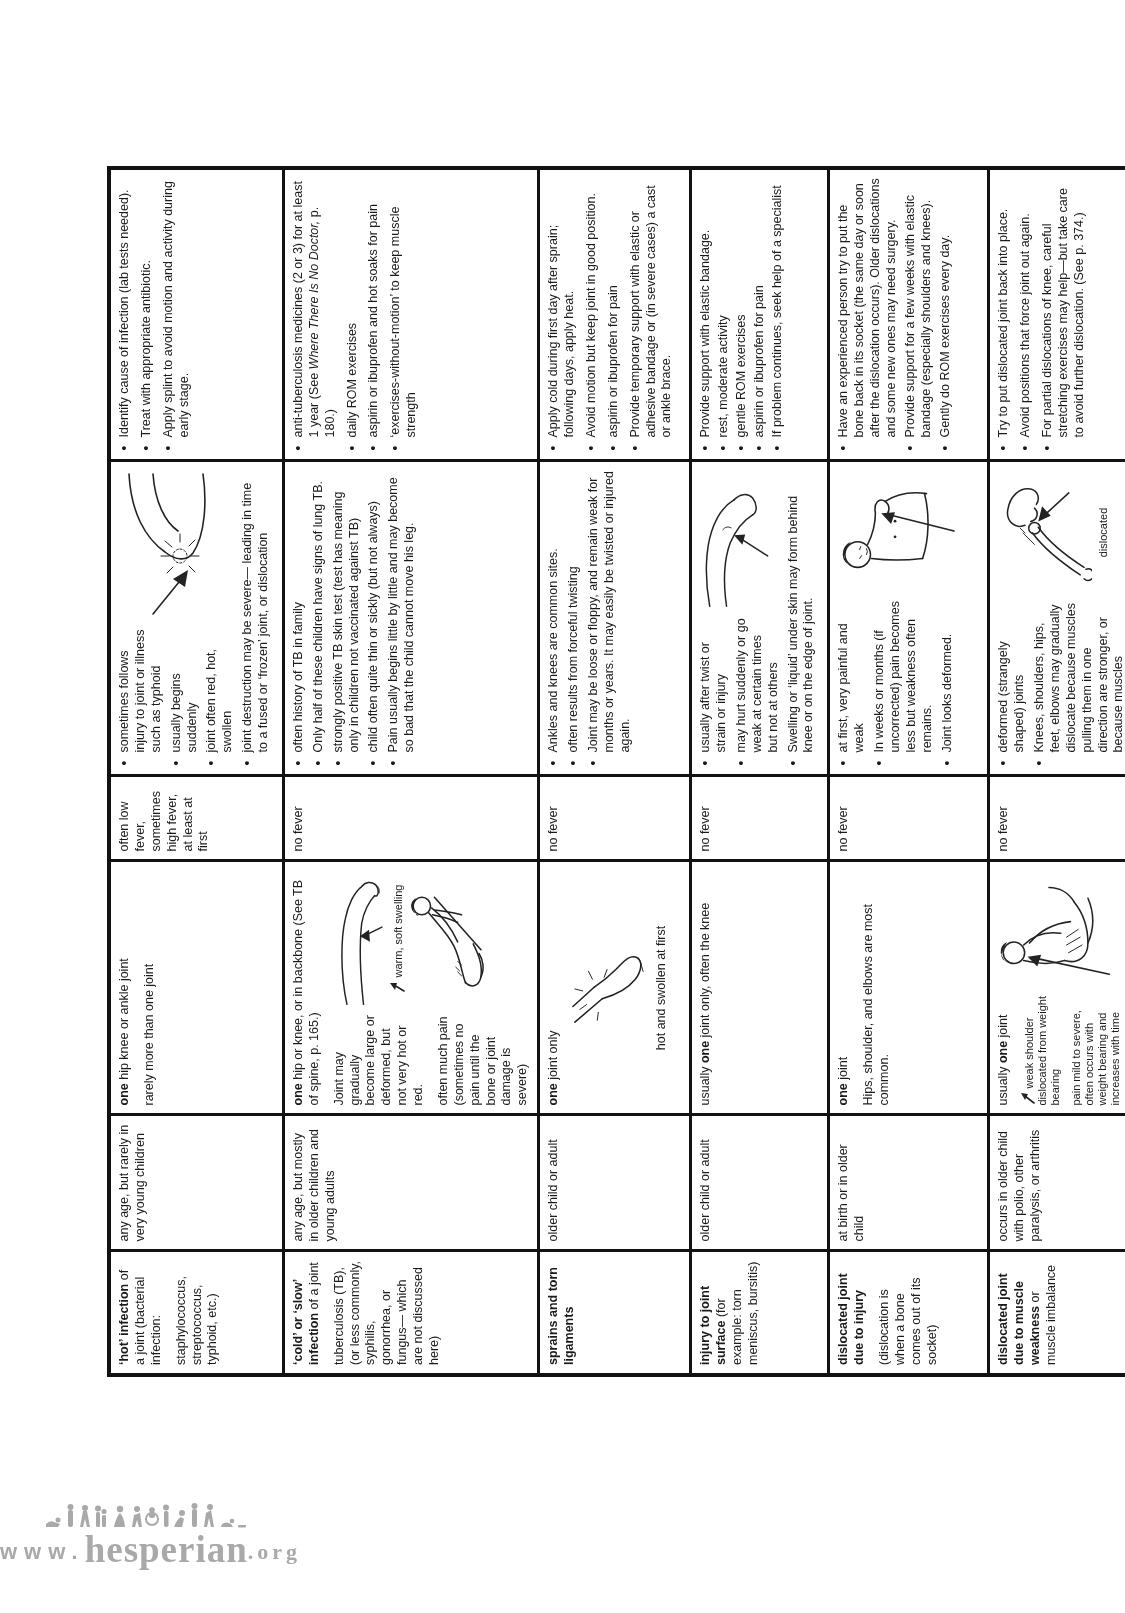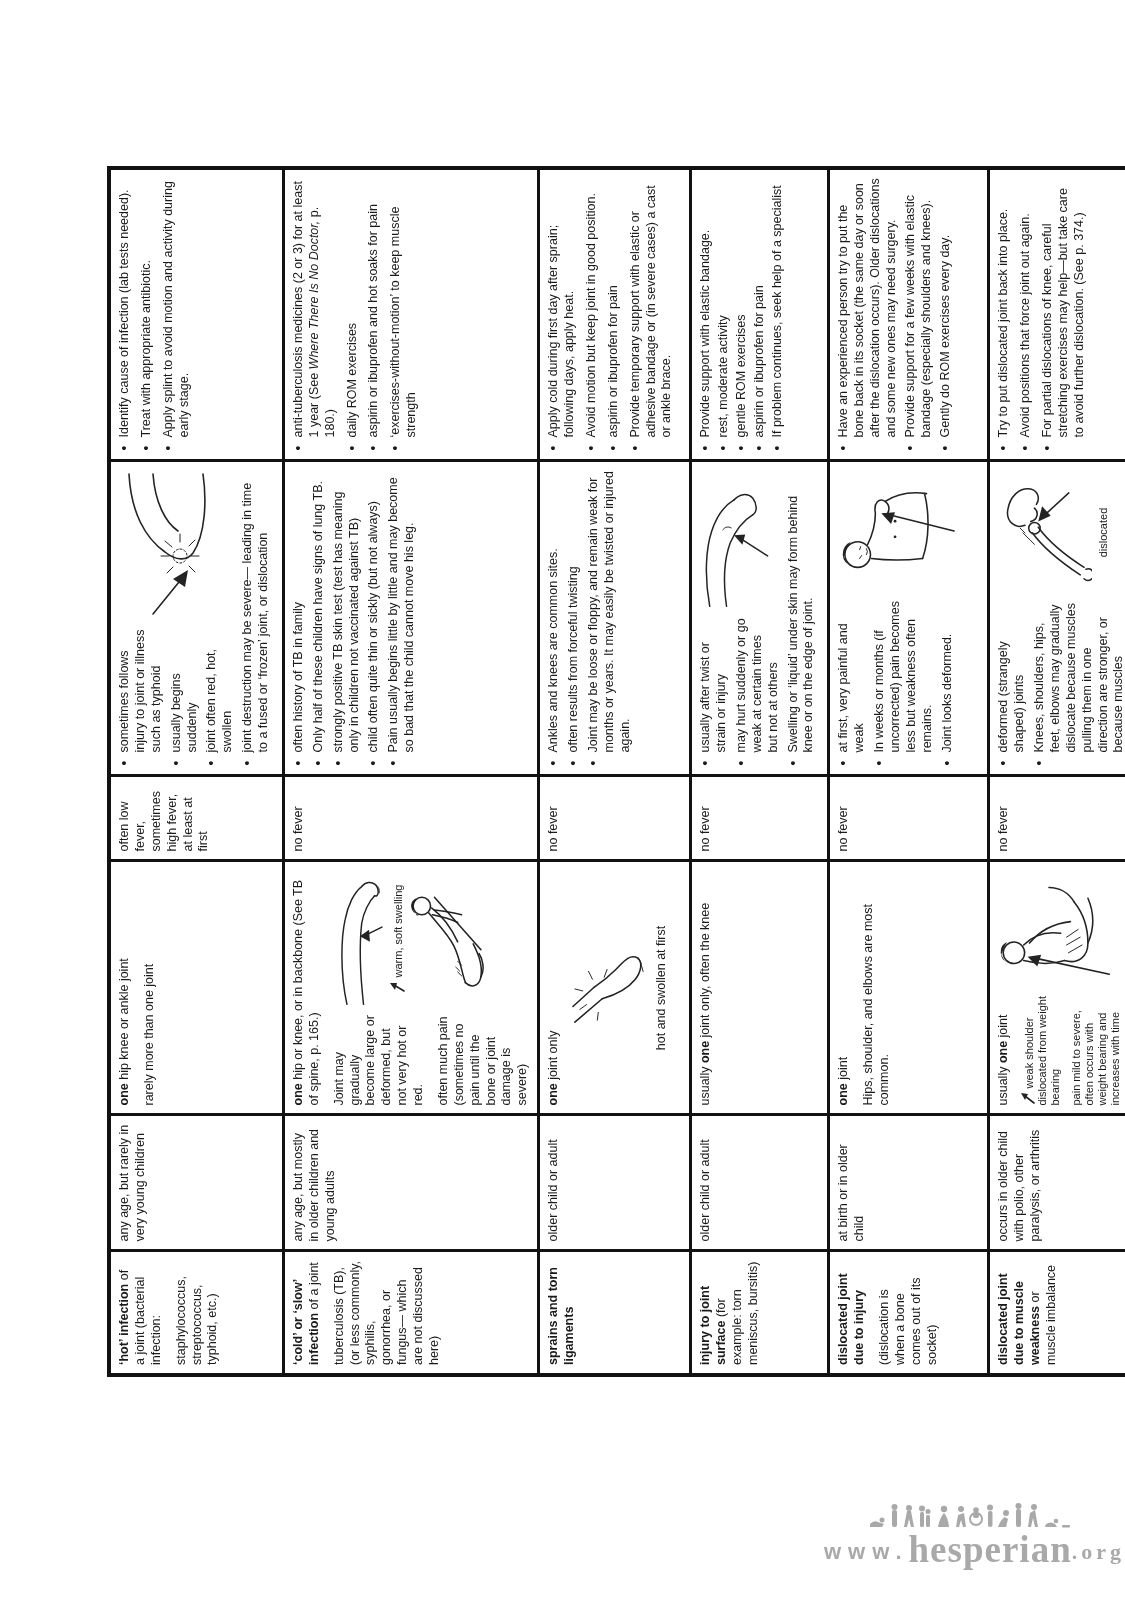--- a/index.html
+++ b/index.html
@@ -22,21 +22,21 @@
   td.treat ul.b li{margin-bottom:6px;}
   .cap{font-size:11px;line-height:1.16;}
   .art-r{float:right;margin:0 0 3px 6px;}
   .flexrow{display:flex;gap:6px;}
   .grow{flex:1;}
   .tac{text-align:center;}
   svg .ln{fill:none;stroke:#232323;stroke-width:1.6;stroke-linecap:round;stroke-linejoin:round;}
   svg .thin{fill:none;stroke:#232323;stroke-width:1;stroke-linecap:round;}
   svg .fl{fill:#232323;stroke:none;}
   
-  .logo{position:absolute;left:0;right:0;top:1502px;text-align:right;color:#a9a9a9;}
+  .logo{position:absolute;left:0;right:0;top:1502px;text-align:left;color:#a9a9a9;}
   .logo-figs{display:block;margin:0 auto -4px 0;width:100%;height:30px;}
   .logo-text{white-space:nowrap;}
   .logo-www{font-family:"Liberation Sans",sans-serif;font-weight:700;font-size:22px;letter-spacing:7px;vertical-align:3px;}
   .logo-hesp{font-family:"Liberation Serif",serif;font-weight:700;font-size:37px;letter-spacing:1px;}
   .logo-org{font-family:"Liberation Serif",serif;font-weight:700;font-size:22px;letter-spacing:4px;vertical-align:3px;}
 </style>
 </head>
 <body>
 
 <div class="page">

